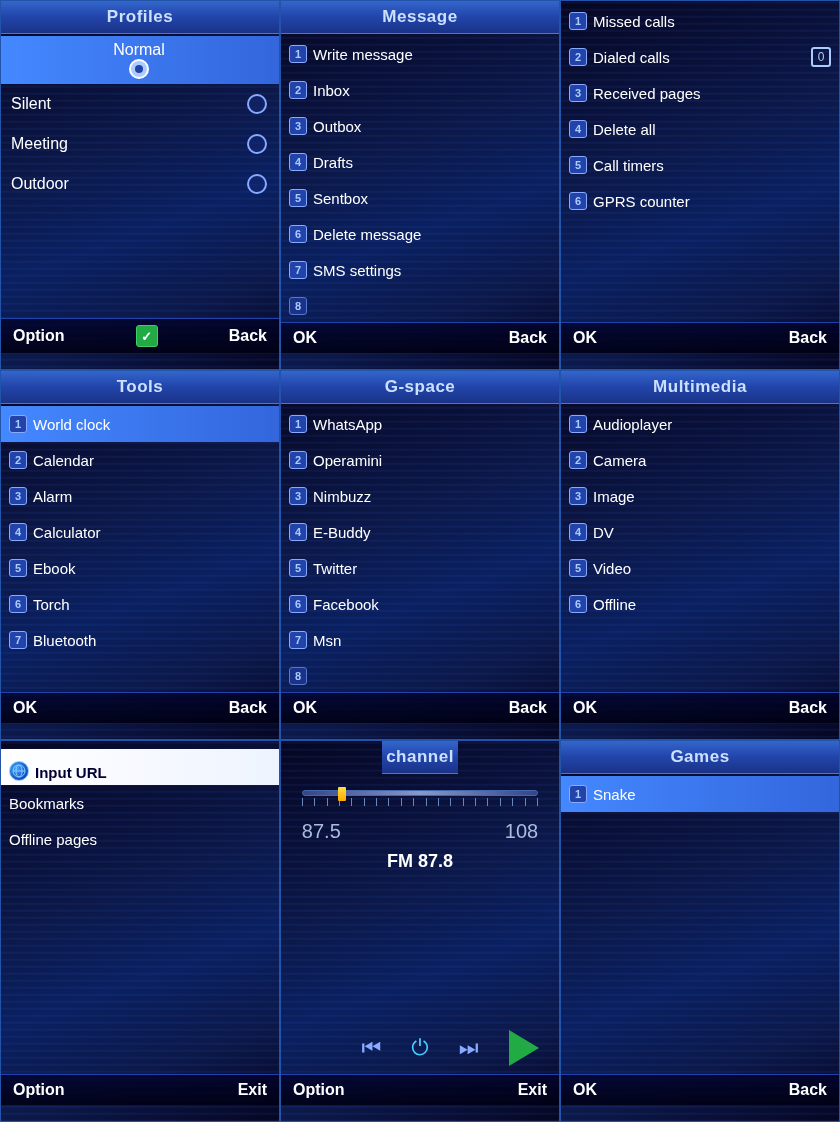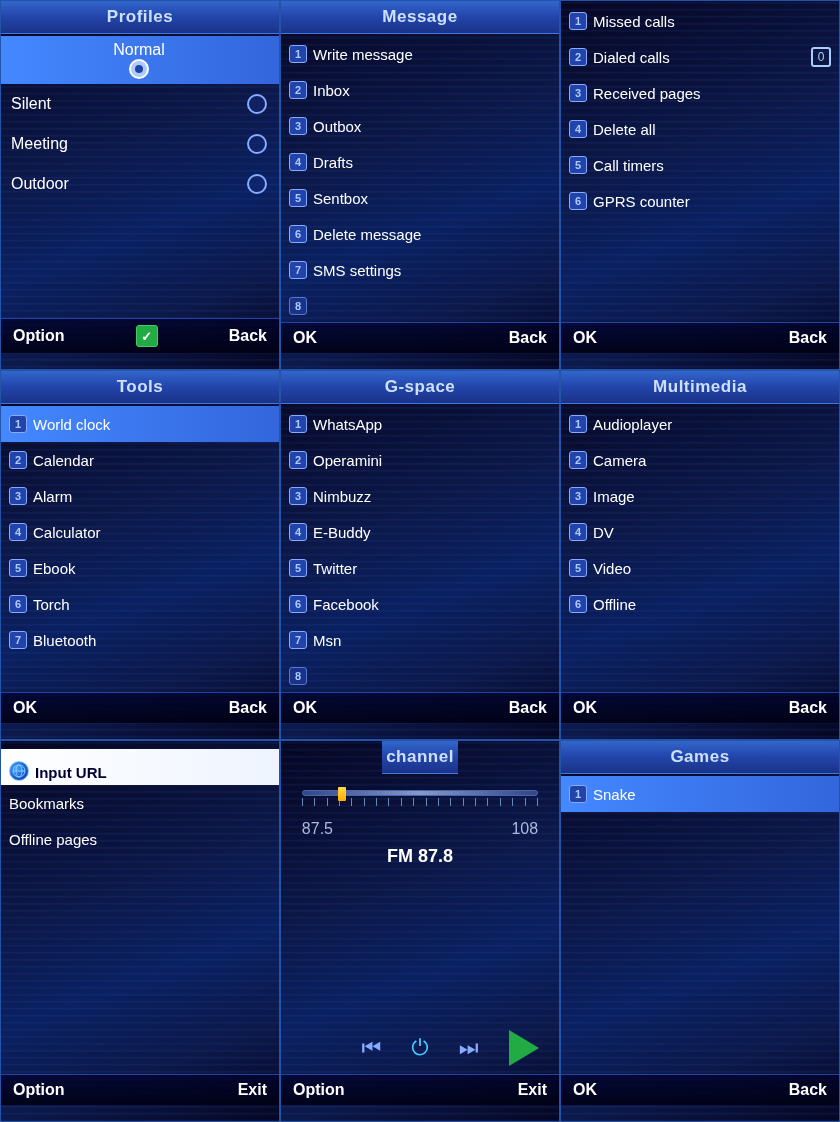--- a/index.html
+++ b/index.html
@@ -255,21 +255,21 @@
       height: 14px;
       background: linear-gradient(180deg, #ffdd44, #ffaa00);
       border-radius: 1px;
     }
 
     .fm-freq-row {
       display: flex;
       justify-content: space-between;
       width: 85%;
       color: #aabbdd;
-      font-size: 16px;
+      font-size: 20px;
       margin-top: 6px;
     }
 
     .fm-current {
       color: #ffffff;
       font-size: 18px;
       font-weight: bold;
       margin-top: 8px;
       text-align: center;
     }

